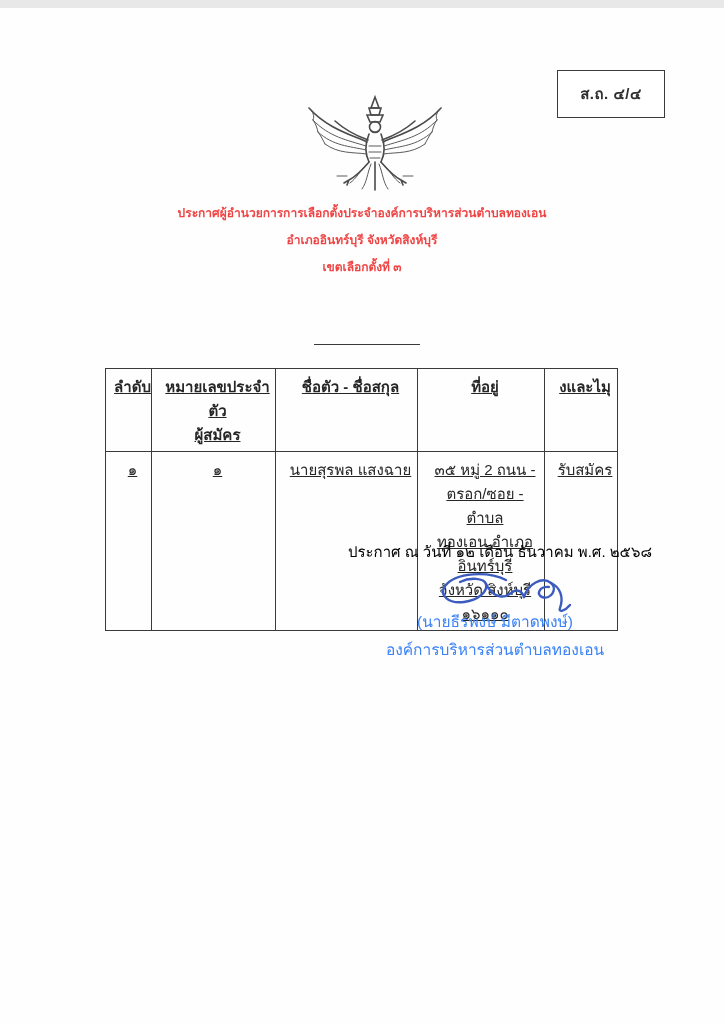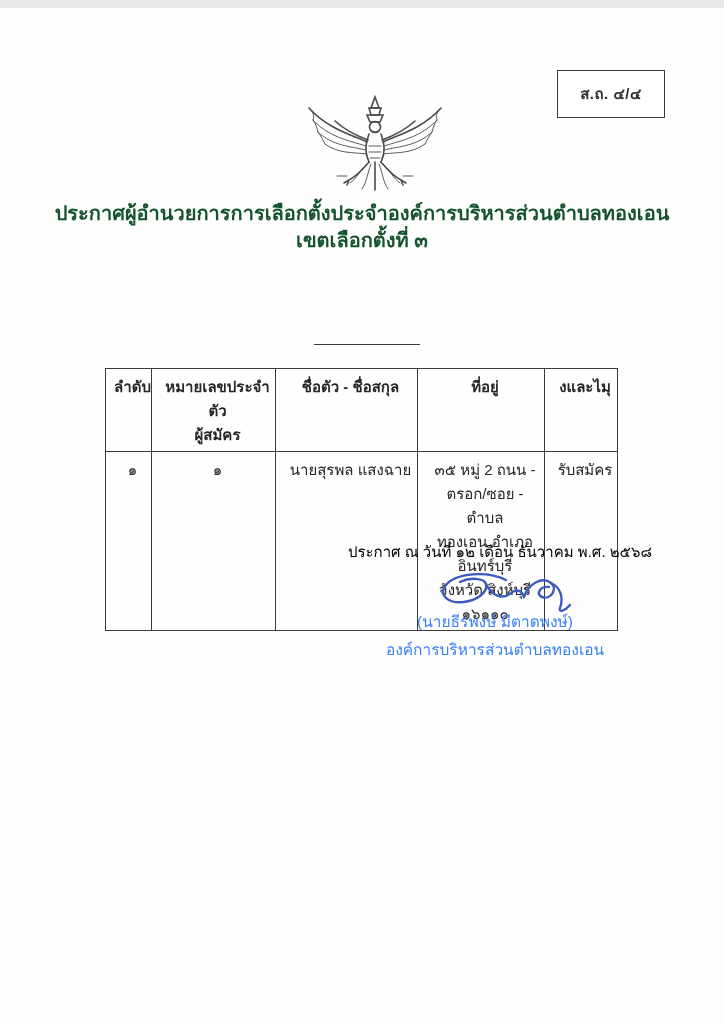--- a/index.html
+++ b/index.html
@@ -19,38 +19,39 @@
     display:flex;align-items:center;justify-content:center;
     font-weight:bold;font-size:15px;letter-spacing:.5px;
     background:#fff;
   }
   
   .emblem{position:absolute;top:86px;left:299px;width:152px;height:106px;}
   .emblem svg{width:100%;height:100%;}
   
   .title-block{
     position:absolute;top:192px;left:0;width:724px;
-    text-align:center;font-weight:bold;font-size:20px;line-height:27px;
-    color:#14532d;
+    text-align:center;font-weight:bold;font-size:12px;line-height:27px;
+    color:#ef4444;
   }
   .divider{
     position:absolute;top:336px;left:314px;width:106px;height:0;
     border-top:1.6px solid #3a3a3a;
   }
   
   table.candidates{
     position:absolute;top:360px;left:105px;width:512px;
     border-collapse:collapse;table-layout:fixed;
     font-size:15px;color:#262626;
   }
   table.candidates th,table.candidates td{
     border:1.5px solid #3a3a3a;
     vertical-align:top;
     padding:6px 0 4px 8px;
     line-height:24px;
+    text-decoration:underline;
   }
   table.candidates th{font-weight:bold;text-align:center;white-space:pre-line;height:48px;}
   td.c-center{text-align:center;}
   td.c-left{text-align:center;}
   td.addr{white-space:pre-line;}
   tr.data-row td{height:96px;}
   
   .date-line{
     position:absolute;top:532px;left:300px;width:400px;
     text-align:center;font-size:15px;color:#000000;
@@ -111,20 +112,21 @@
 
       <path class="g-stroke" d="M70 68 C63 76 58 82 50 86 M50 86 l-5 3 M50 86 l-2 5"></path>
       <path class="g-stroke" d="M82 68 C89 76 94 82 102 86 M102 86 l5 3 M102 86 l2 5"></path>
 
       <path class="g-thin" d="M38 82 h10 M104 82 h10"></path>
     </svg>
   </div>
 
   <div class="title-block">
     <div>ประกาศผู้อำนวยการการเลือกตั้งประจำองค์การบริหารส่วนตำบลทองเอน</div>
+    <div>อำเภออินทร์บุรี จังหวัดสิงห์บุรี</div>
     <div>เขตเลือกตั้งที่ ๓</div>
   </div>
 
   <div class="divider"></div>
 
   <table class="candidates">
     <colgroup>
       <col style="width:46px">
         <col style="width:124px">
         <col style="width:142px">

